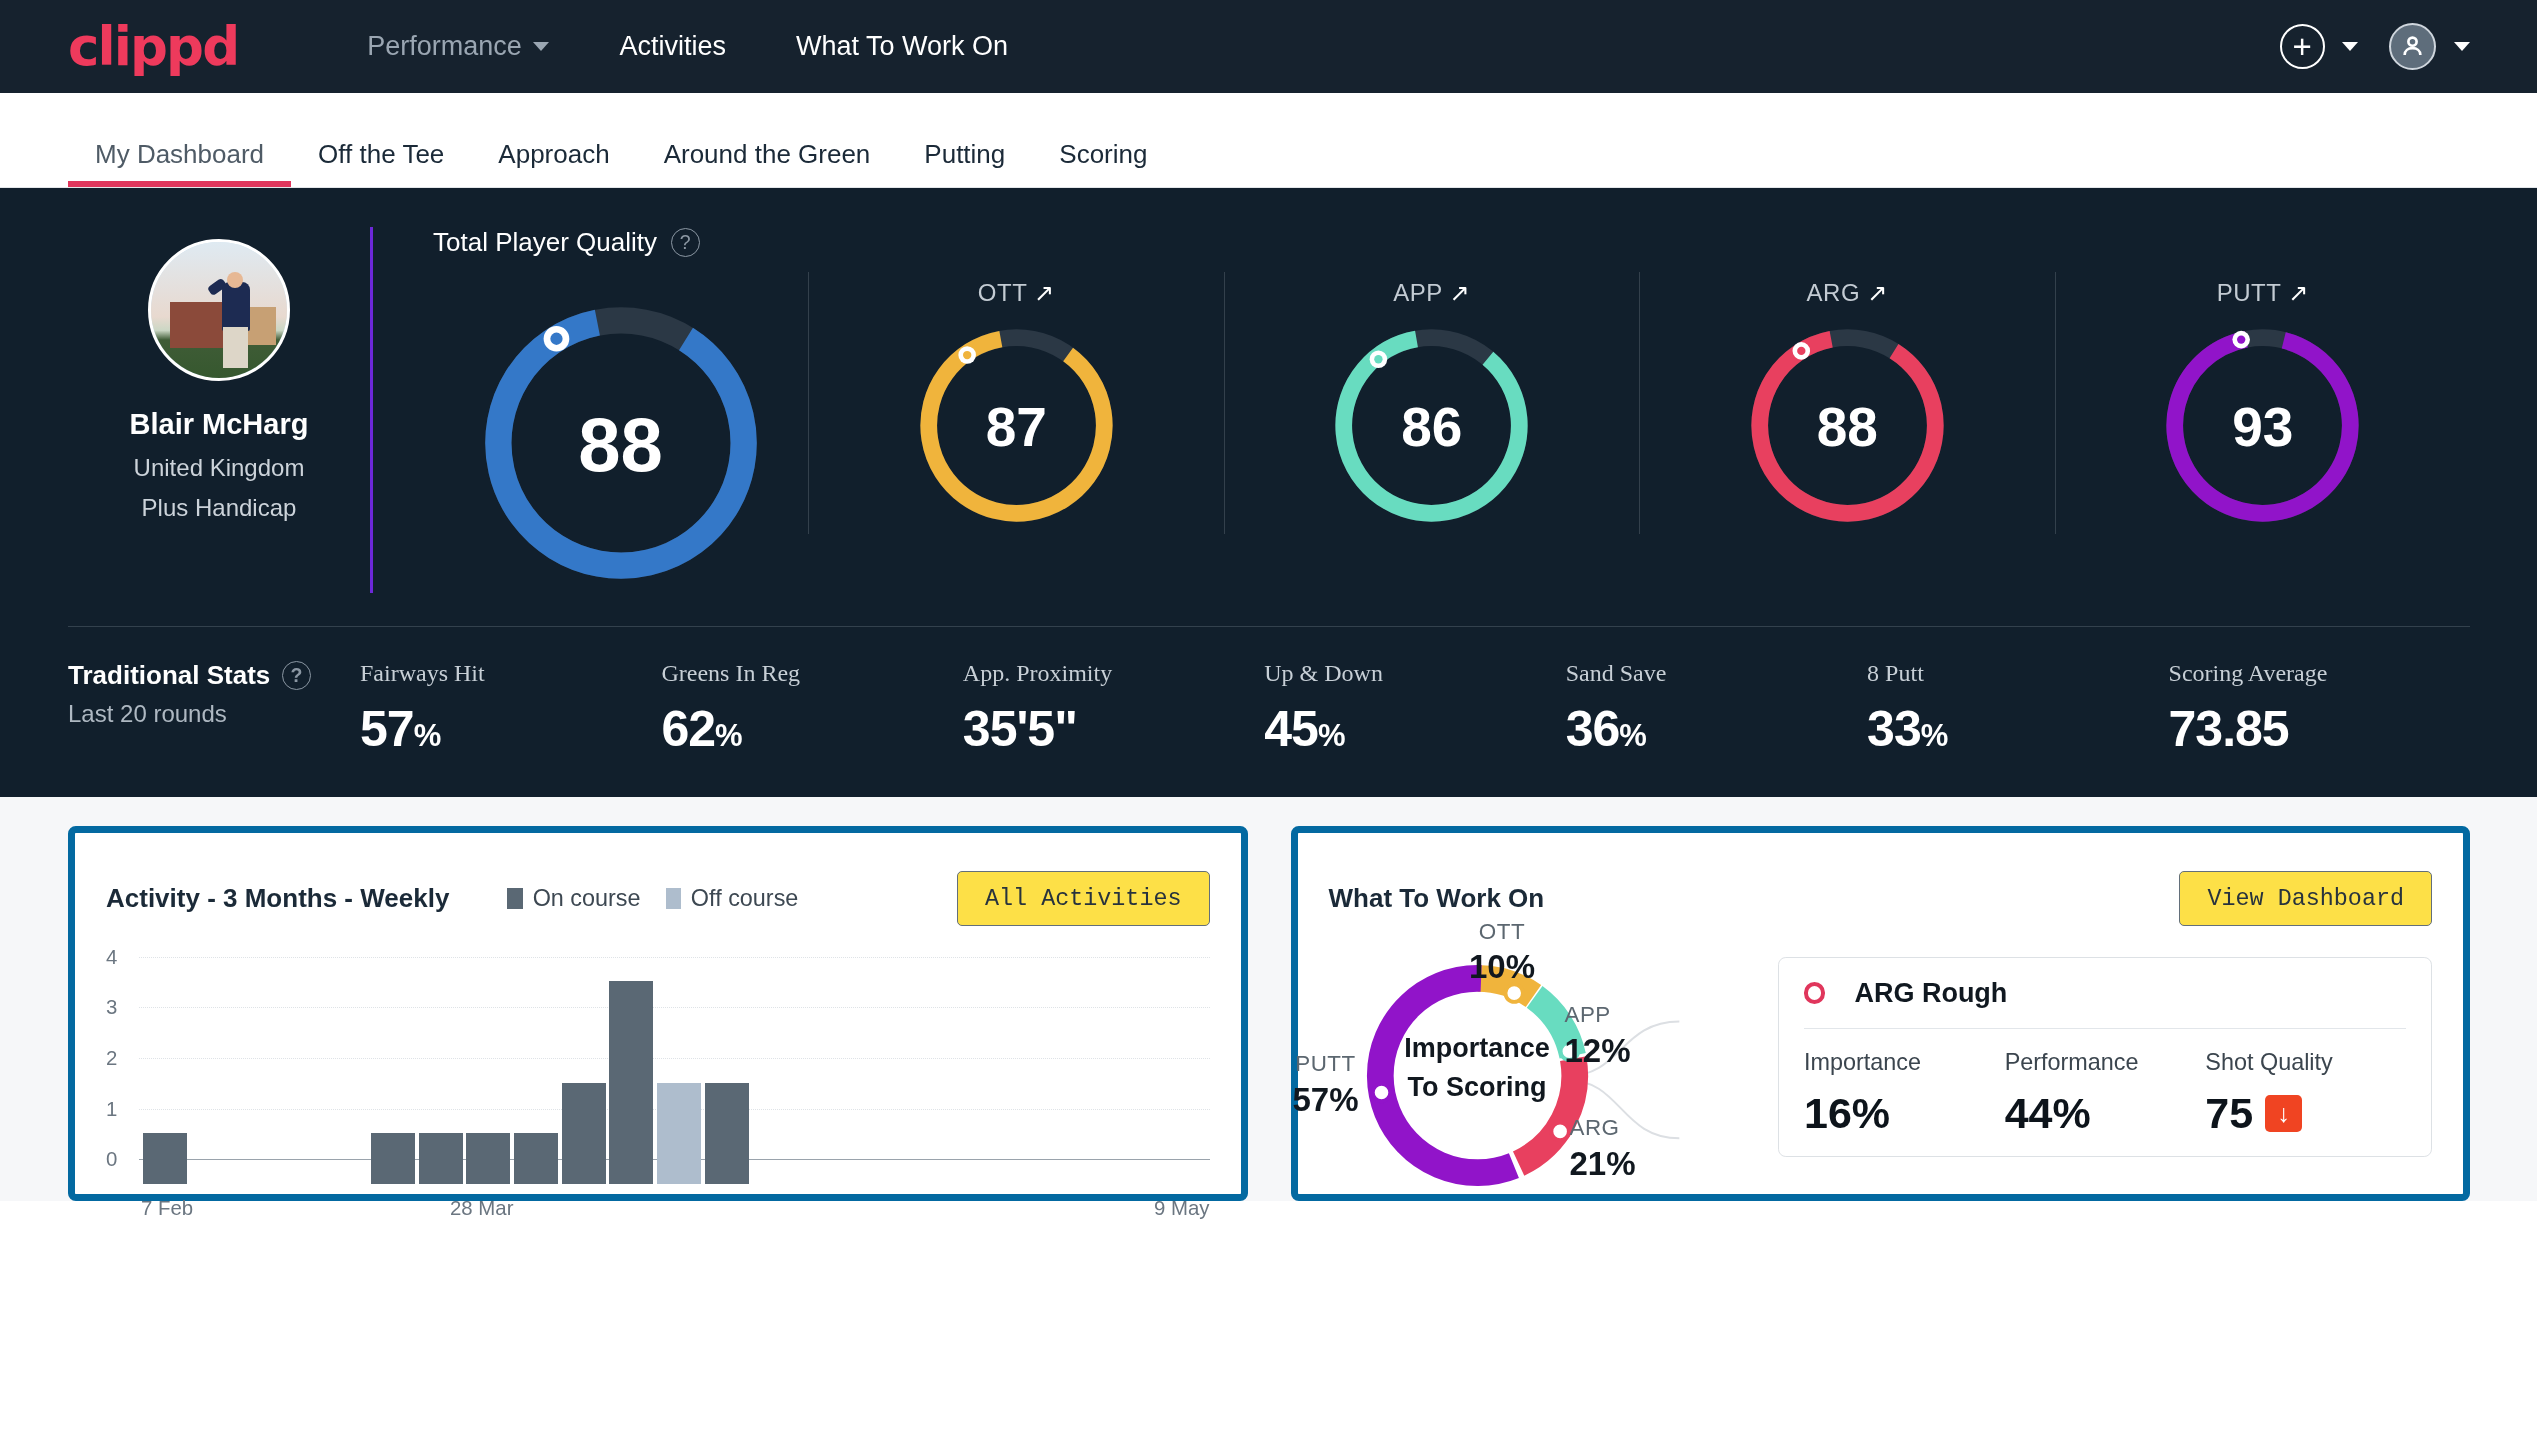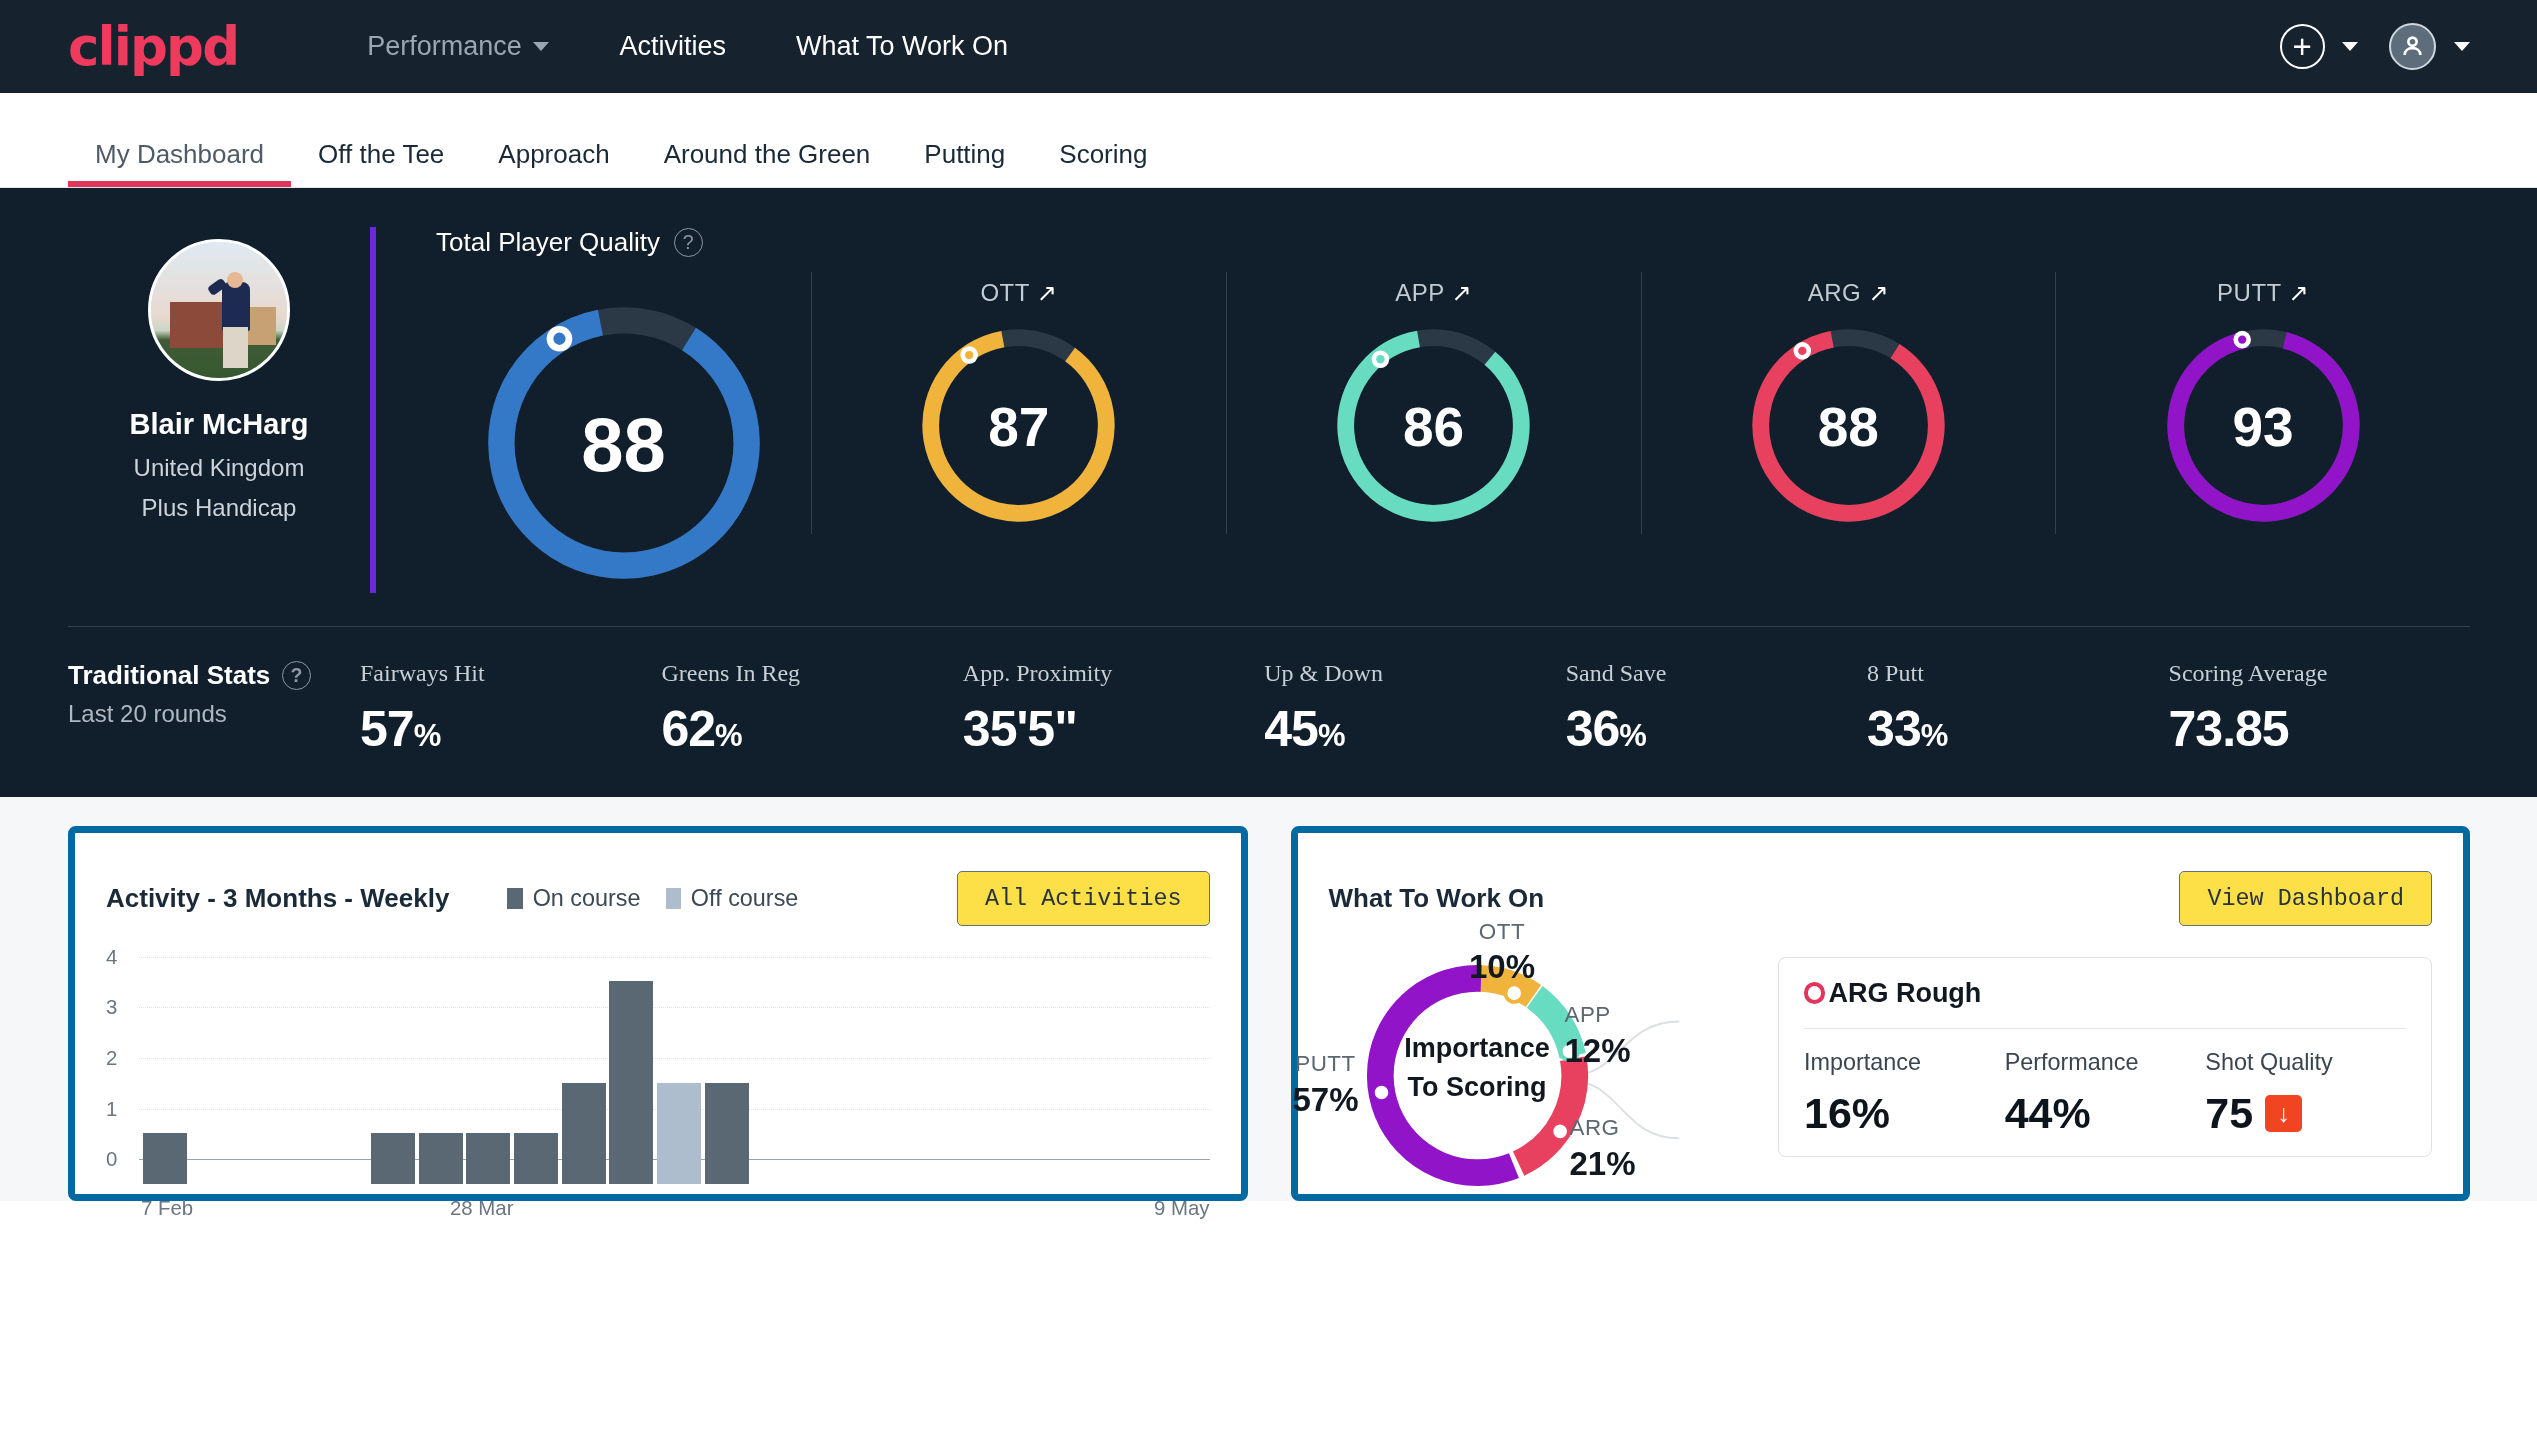--- a/index.html
+++ b/index.html
@@ -55,21 +55,21 @@
   .photo .sky { position:absolute; inset:0; background:linear-gradient(#dfeaf2 0%, #e8d9cf 55%, #cbd7c4 65%, #3f5c36 72%, #36582f 100%); }
   .photo .bldg { position:absolute; left:14%; top:44%; width:44%; height:34%; background:#8b4a3a; }
   .photo .bldg2 { position:absolute; left:62%; top:48%; width:30%; height:28%; background:#c7a074; }
   .photo .person-body { position:absolute; left:52%; top:30%; width:21%; height:36%; background:#1d2b52; border-radius:7.8px 7.8px 1.9px 1.9px; }
   .photo .person-legs { position:absolute; left:53%; top:63%; width:18%; height:30%; background:#ddd6c8; }
   .photo .person-head { position:absolute; left:56%; top:22%; width:12%; height:12%; background:#e7b894; border-radius:50%; }
   .photo .person-arm { position:absolute; left:42%; top:30%; width:13%; height:7%; background:#1d2b52; transform:rotate(-35deg); border-radius:3.9px;}
   .pname { color:#fff; font-size:29px; font-weight:bold; margin-bottom:13.6px; }
   .pmeta { color:#ccd3da; font-size:24px; margin-bottom:11.7px; }
 
-  .tpq-wrap { flex:1; border-left:6px solid #6d28d9; padding-left:60px; }
+  .tpq-wrap { flex:1; border-left:3px solid #6d28d9; padding-left:60px; }
   .tpq-title { color:#fff; font-size:26px; display:flex; align-items:center; gap:13.6px; margin-bottom:13.6px; }
   .qmark { width:29px;height:29px;border-radius:50%;border:1.9px solid #8b97a3;color:#8b97a3;
            display:inline-flex;align-items:center;justify-content:center;font-size:19.5px; }
   .gauges { display:flex; align-items:flex-start; }
   .gauge-main { width:375px; display:flex; flex-direction:column; align-items:center; padding-top:25px; }
   .gauge-cell { flex:1; display:flex; flex-direction:column; align-items:center; border-left:1px solid #33404c; padding-top:7.8px;}
   .gauge-lbl { color:#c3cbd3; font-size:24px; margin-bottom:13.6px; letter-spacing:0.5px; }
   .arrow-up { color:#fff; font-size:24px; }
   .ring { position:relative; }
   .ring .num {
@@ -115,21 +115,21 @@
   
   .wtwo-body { position:relative; height:292px; margin-top:5.8px; }
   .donut-lbl { position:absolute; text-align:center; }
   .donut-lbl .k { font-size:22.4px; color:#5c6770; letter-spacing:0.5px; }
   .donut-lbl .v { font-size:33px; color:#11181f; font-weight:bold; margin-top:3.9px; }
   .donut-center { position:absolute; text-align:center; font-size:27px; color:#11181f; font-weight:bold; line-height:1.45; }
   .infocard {
     position:absolute; right:0; top:25px; width:654px; height:200px;
     border:1px solid #dde1e5; border-radius:7.8px; background:#fff; padding: 19.5px 25px;
   }
-  .infocard-head { display:flex; align-items:center; gap:3px; font-size:27px; font-weight:bold; color:#101820;}
+  .infocard-head { display:flex; align-items:center; gap:29px; font-size:27px; font-weight:bold; color:#101820;}
   .ring-dot { width:21.4px;height:21.4px;border-radius:50%;border:4.9px solid #e0365c; }
   .infocard-rule { height:1px; background:#e2e6ea; margin: 19.5px 0 19.5px 0; }
   .info-cols { display:flex; }
   .info-col { flex:1; }
   .info-k { font-size:23.4px; color:#3b454e; margin-bottom:13.6px; }
   .info-v { font-size:43px; font-weight:bold; color:#0d141b; display:flex; align-items:center; gap:11.7px;}
   .down-badge { width:37px;height:37px;background:#f04422;border-radius:4.9px;color:#fff;
                 display:flex;align-items:center;justify-content:center;font-size:25px;}
 </style>
 </head>

